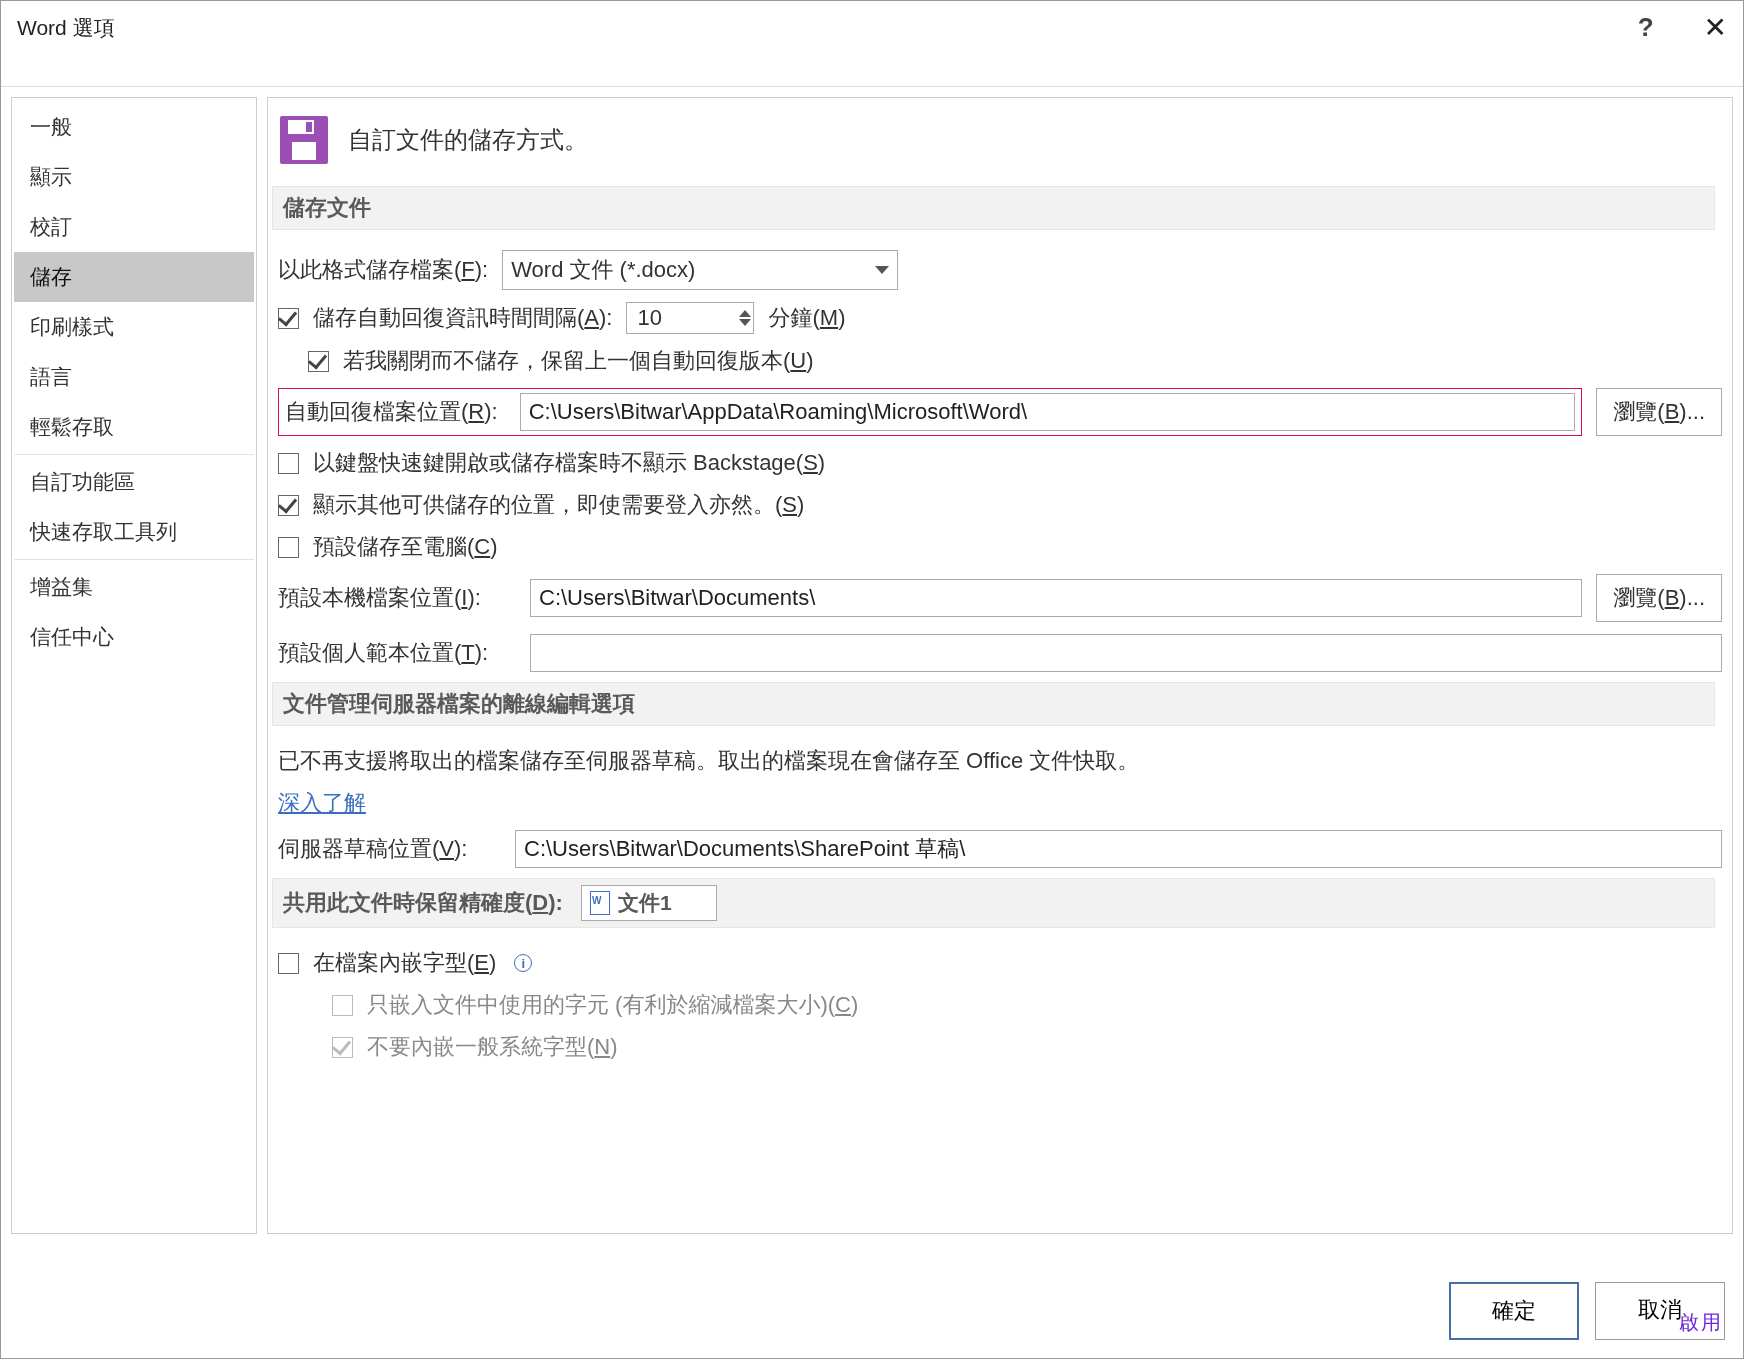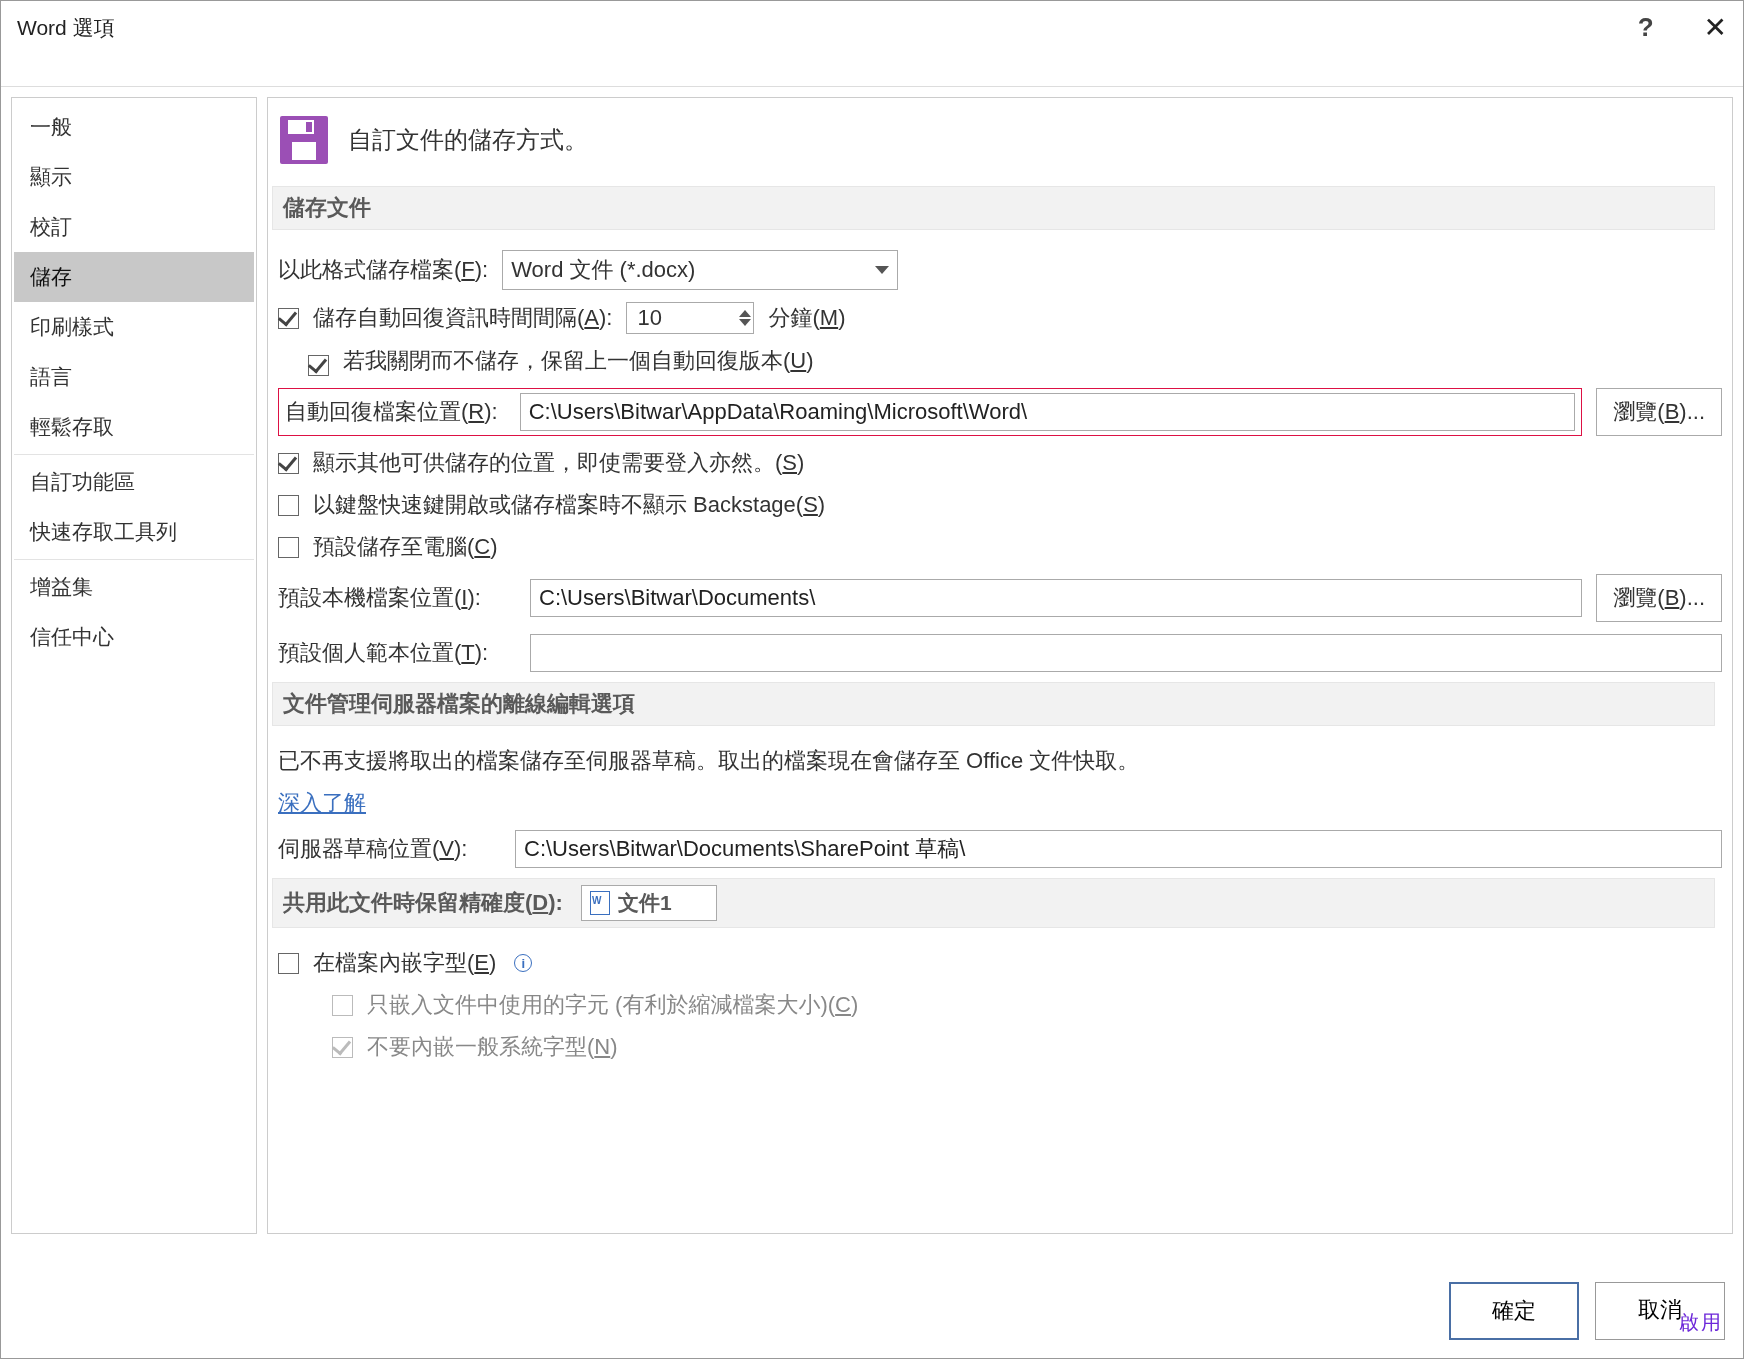--- a/index.html
+++ b/index.html
@@ -13,21 +13,21 @@
 .sidebar { width: 246px; border: 1px solid #ccc; background: #fff; padding: 4px 2px; }
 .sidebar .nav-item { padding: 11px 16px; font-size: 21px; color: #333; cursor: pointer; }
 .sidebar .nav-item.selected { background: #c8c8c8; color: #111; }
 .sidebar .nav-sep { border-top: 1px solid #e3e3e3; margin: 2px 0; }
 .main { flex: 1; border: 1px solid #ccc; padding: 8px 4px 8px 4px; overflow:auto; position: relative; }
 .heading-row { display: flex; align-items: center; gap: 18px; padding: 8px 6px 16px 6px; }
 .heading-text { font-size: 24px; color: #333; }
 .save-icon { width: 52px; height: 52px; display:inline-block; }
 .section-header { background: #f2f2f2; border: 1px solid #e6e6e6; font-size: 22px; font-weight: bold; color: #595959; padding: 6px 10px; margin: 4px 13px 14px 0; }
 .row { display: flex; align-items: center; gap: 14px; padding: 6px 6px; font-size: 22px; color: #333; }
-.row.sub { padding-left: 36px; align-items: flex-end; }
+.row.sub { padding-left: 36px; }
 .row.sub2 { padding-left: 60px; color: #888; }
 .chk { width: 21px; height: 21px; border: 1px solid #666; display:inline-flex; align-items:center; justify-content:center; position: relative; background:#fff; cursor:pointer; flex-shrink:0;}
 .chk.checked::after { content:""; position:absolute; left:3px; top:-1px; width:8px; height:14px; border:solid #444; border-width:0 3px 3px 0; transform:rotate(40deg);}
 .chk.disabled { border-color:#bbb; cursor:default;}
 .chk.disabled.checked::after { border-color:#bbb;}
 .underline { text-decoration: underline; }
 .textbox { border: 1px solid #aaa; padding: 5px 8px; font-size: 22px; color:#222; background:#fff;margin-left:8px; }
 .dropdown { border: 1px solid #aaa; display:flex; align-items:center; justify-content:space-between; padding: 4px 8px; font-size: 22px; background:#fff; cursor:pointer; }
 .dropdown .chev { width:0;height:0;border-left:7px solid transparent;border-right:7px solid transparent;border-top:8px solid #555; }
 .spinner { border: 1px solid #aaa; display:flex; align-items:center; width:128px; padding:2px 2px 2px 10px; background:#fff;}
@@ -118,27 +118,27 @@
 
       <div class="row" style="gap:0;">
         <div class="red-box" style="flex:1; margin-right:14px;">
           <span><span>自動回復檔案位置(</span><span class="underline">R</span><span>):</span></span>
           <input class="textbox" style="flex: 1 1 0%;" value="C:\Users\Bitwar\AppData\Roaming\Microsoft\Word\">
         </div>
         <span class="browse-btn"><span>瀏覽(</span><span class="underline">B</span><span>)...</span></span>
       </div>
 
       <div class="row">
+        <span class="chk"></span>
+        <span><span>以鍵盤快速鍵開啟或儲存檔案時不顯示 Backstage(</span><span class="underline">S</span><span>)</span></span>
+      </div>
+
+      <div class="row">
         <span class="chk checked"></span>
         <span><span>顯示其他可供儲存的位置，即使需要登入亦然。(</span><span class="underline">S</span><span>)</span></span>
-      </div>
-
-      <div class="row">
-        <span class="chk"></span>
-        <span><span>以鍵盤快速鍵開啟或儲存檔案時不顯示 Backstage(</span><span class="underline">S</span><span>)</span></span>
       </div>
 
       <div class="row">
         <span class="chk"></span>
         <span><span>預設儲存至電腦(</span><span class="underline">C</span><span>)</span></span>
       </div>
 
       <div class="row">
         <span style="width:230px;"><span>預設本機檔案位置(</span><span class="underline">I</span><span>):</span></span>
         <input class="textbox" style="flex: 1 1 0%;" value="C:\Users\Bitwar\Documents\">

